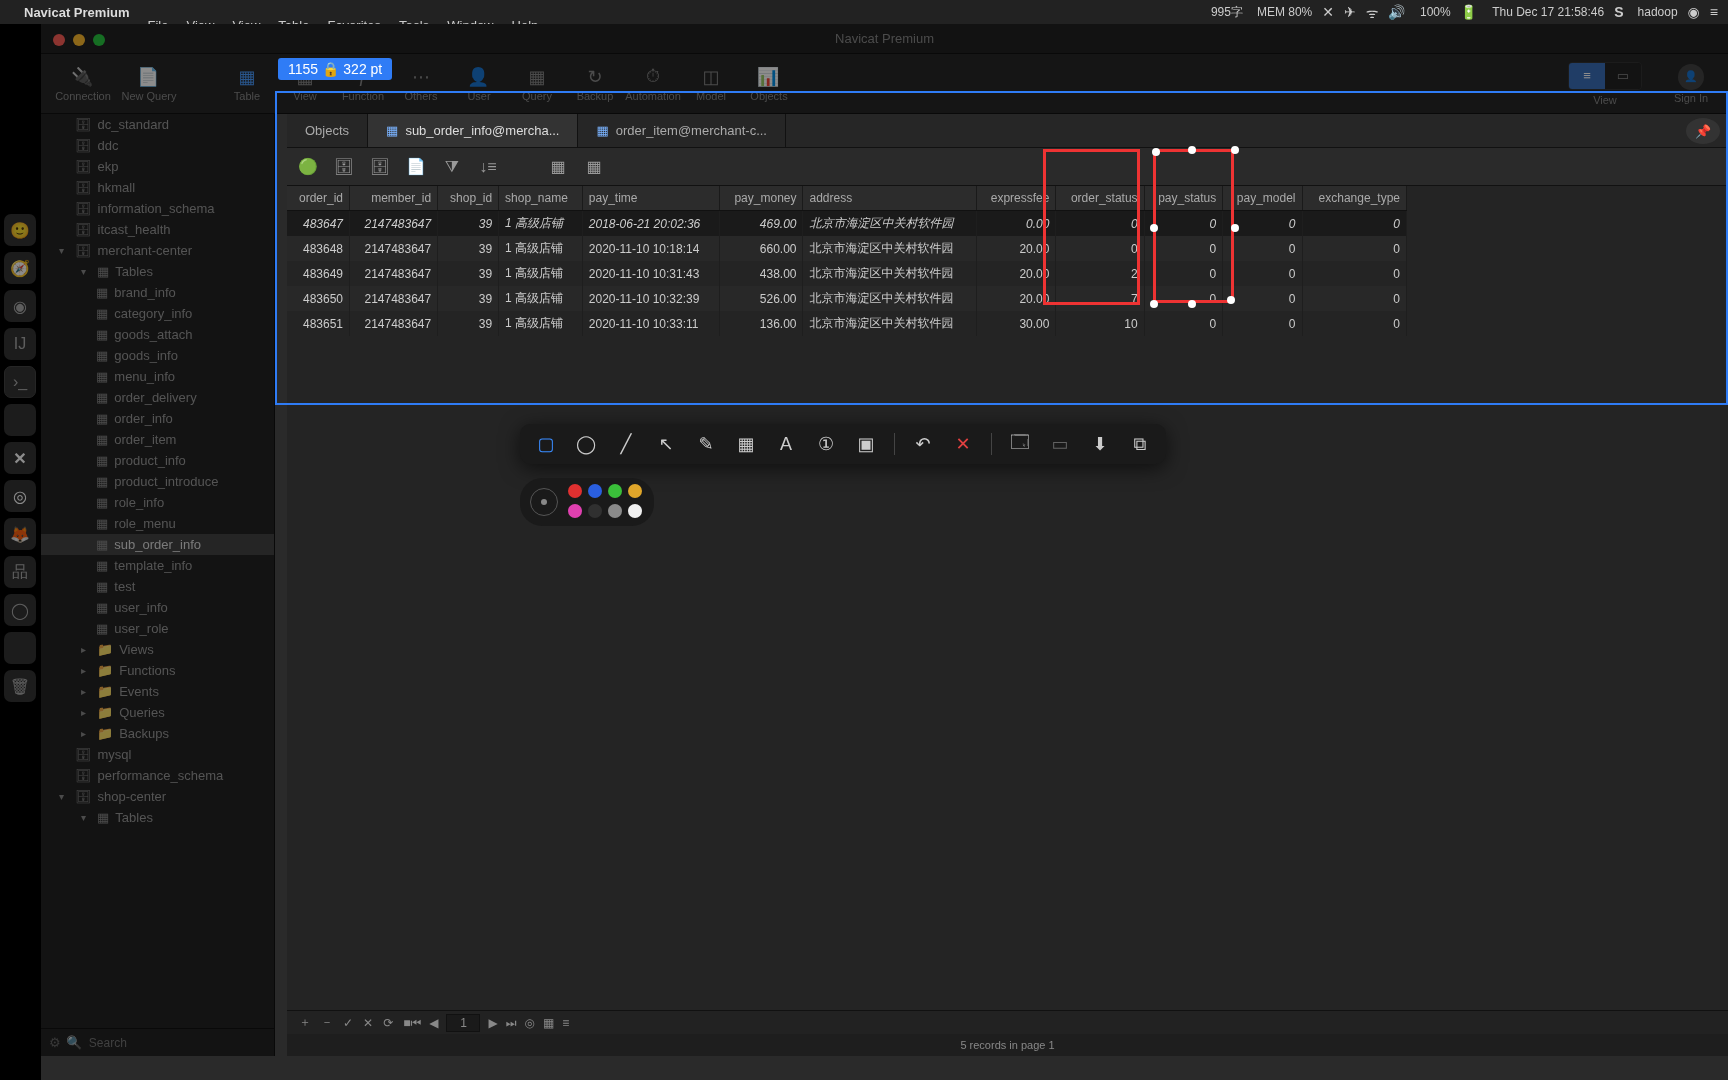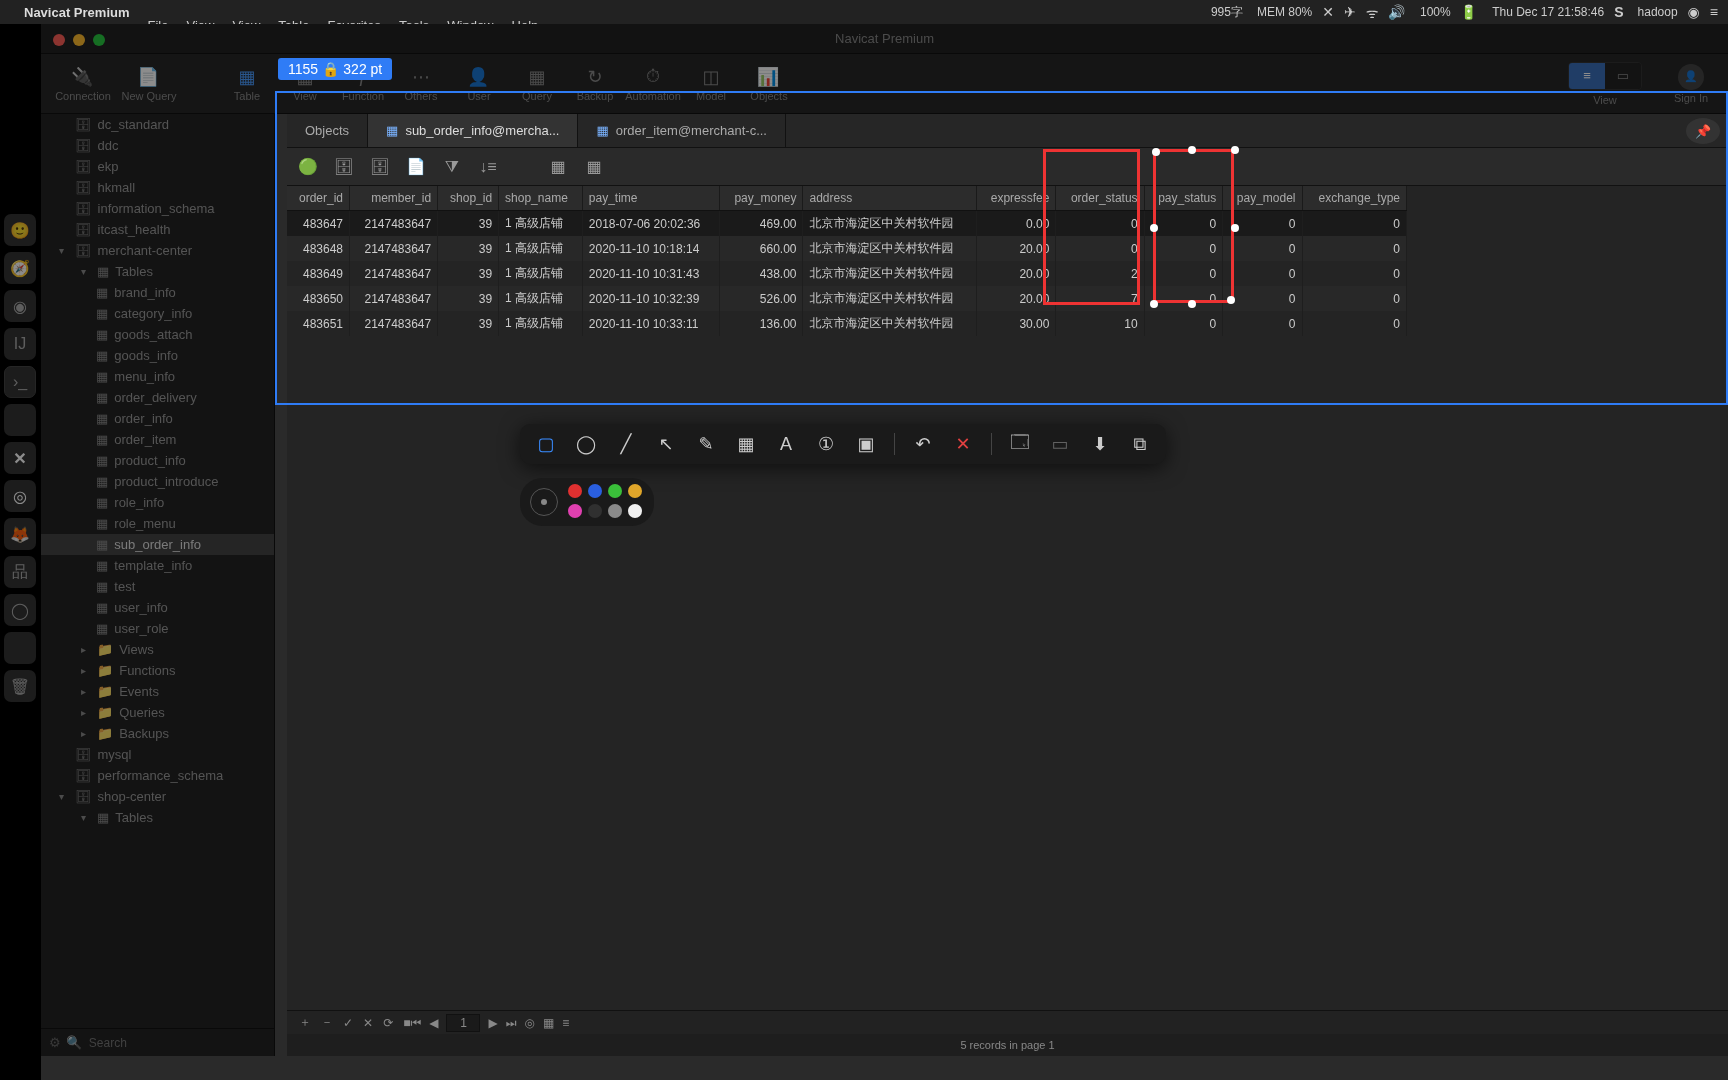--- a/index.html
+++ b/index.html
@@ -63,21 +63,21 @@
 .tabletools { height:38px; background:#2a2a2a; border-bottom:1px solid #111; display:flex; align-items:center; padding:0 10px; gap:14px; }
 .tabletools .tt { width:22px; height:22px; display:flex; align-items:center; justify-content:center; color:#999; font-size:16px; }
 
 .grid { flex:1; overflow:hidden; background:#242424; position:relative; }
 table { border-collapse:collapse; width:1120px; font-size:12px; color:#ccc; }
 th { background:#2c2c2c; color:#aaa; font-weight:normal; padding:5px 6px; border-right:1px solid #1a1a1a; border-bottom:1px solid #111; text-align:left; white-space:nowrap; }
 th.r, td.r { text-align:right; }
 td { padding:4px 6px; border-right:1px solid #1e1e1e; white-space:nowrap; }
 tbody tr:nth-child(even) td { background:#282828; }
 tbody tr:nth-child(odd) td { background:#242424; }
-tbody tr.sel td { background:#1a1a1a; }
+tbody tr.sel td { background:#1a1a1a;font-style:italic; }
 .stripefill { position:absolute; left:0; right:0; top:0; bottom:0; background:repeating-linear-gradient(#242424 0 22px,#282828 22px 44px); z-index:-1; }
 
 .status { height:24px; background:#222; border-top:1px solid #111; display:flex; align-items:center; padding:0 12px; color:#888; font-size:12px; }
 .status .mid { flex:1; text-align:center; }
 .status .right { display:flex; align-items:center; gap:8px; }
 .status .pagebox { width:34px; text-align:center; background:#1a1a1a; border:1px solid #111; padding:1px 0; }
 .recordbar { height:22px; background:#1e1e1e; text-align:center; line-height:22px; color:#888; font-size:11px; }
 
 
 .selbox { position:absolute; border:2px solid #2f7cf6; pointer-events:none; z-index:20; }
@@ -441,21 +441,21 @@
                 <th class="r">pay_model</th>
                 <th class="r">exchange_type</th>
               </tr>
             </thead>
           <tbody id="tbody">
               <tr class="sel">
                 <td class="r">483647</td>
                 <td class="r">2147483647</td>
                 <td class="r">39</td>
                 <td>1  高级店铺</td>
-                <td>2018-07-06 20:02:36</td>
+                <td>2018-06-21 20:02:36</td>
                 <td class="r">469.00</td>
                 <td>北京市海淀区中关村软件园</td>
                 <td class="r">0.00</td>
                 <td class="r">0</td>
                 <td class="r">0</td>
                 <td class="r">0</td>
                 <td class="r">0</td>
               </tr>
               <tr>
                 <td class="r">483648</td>

